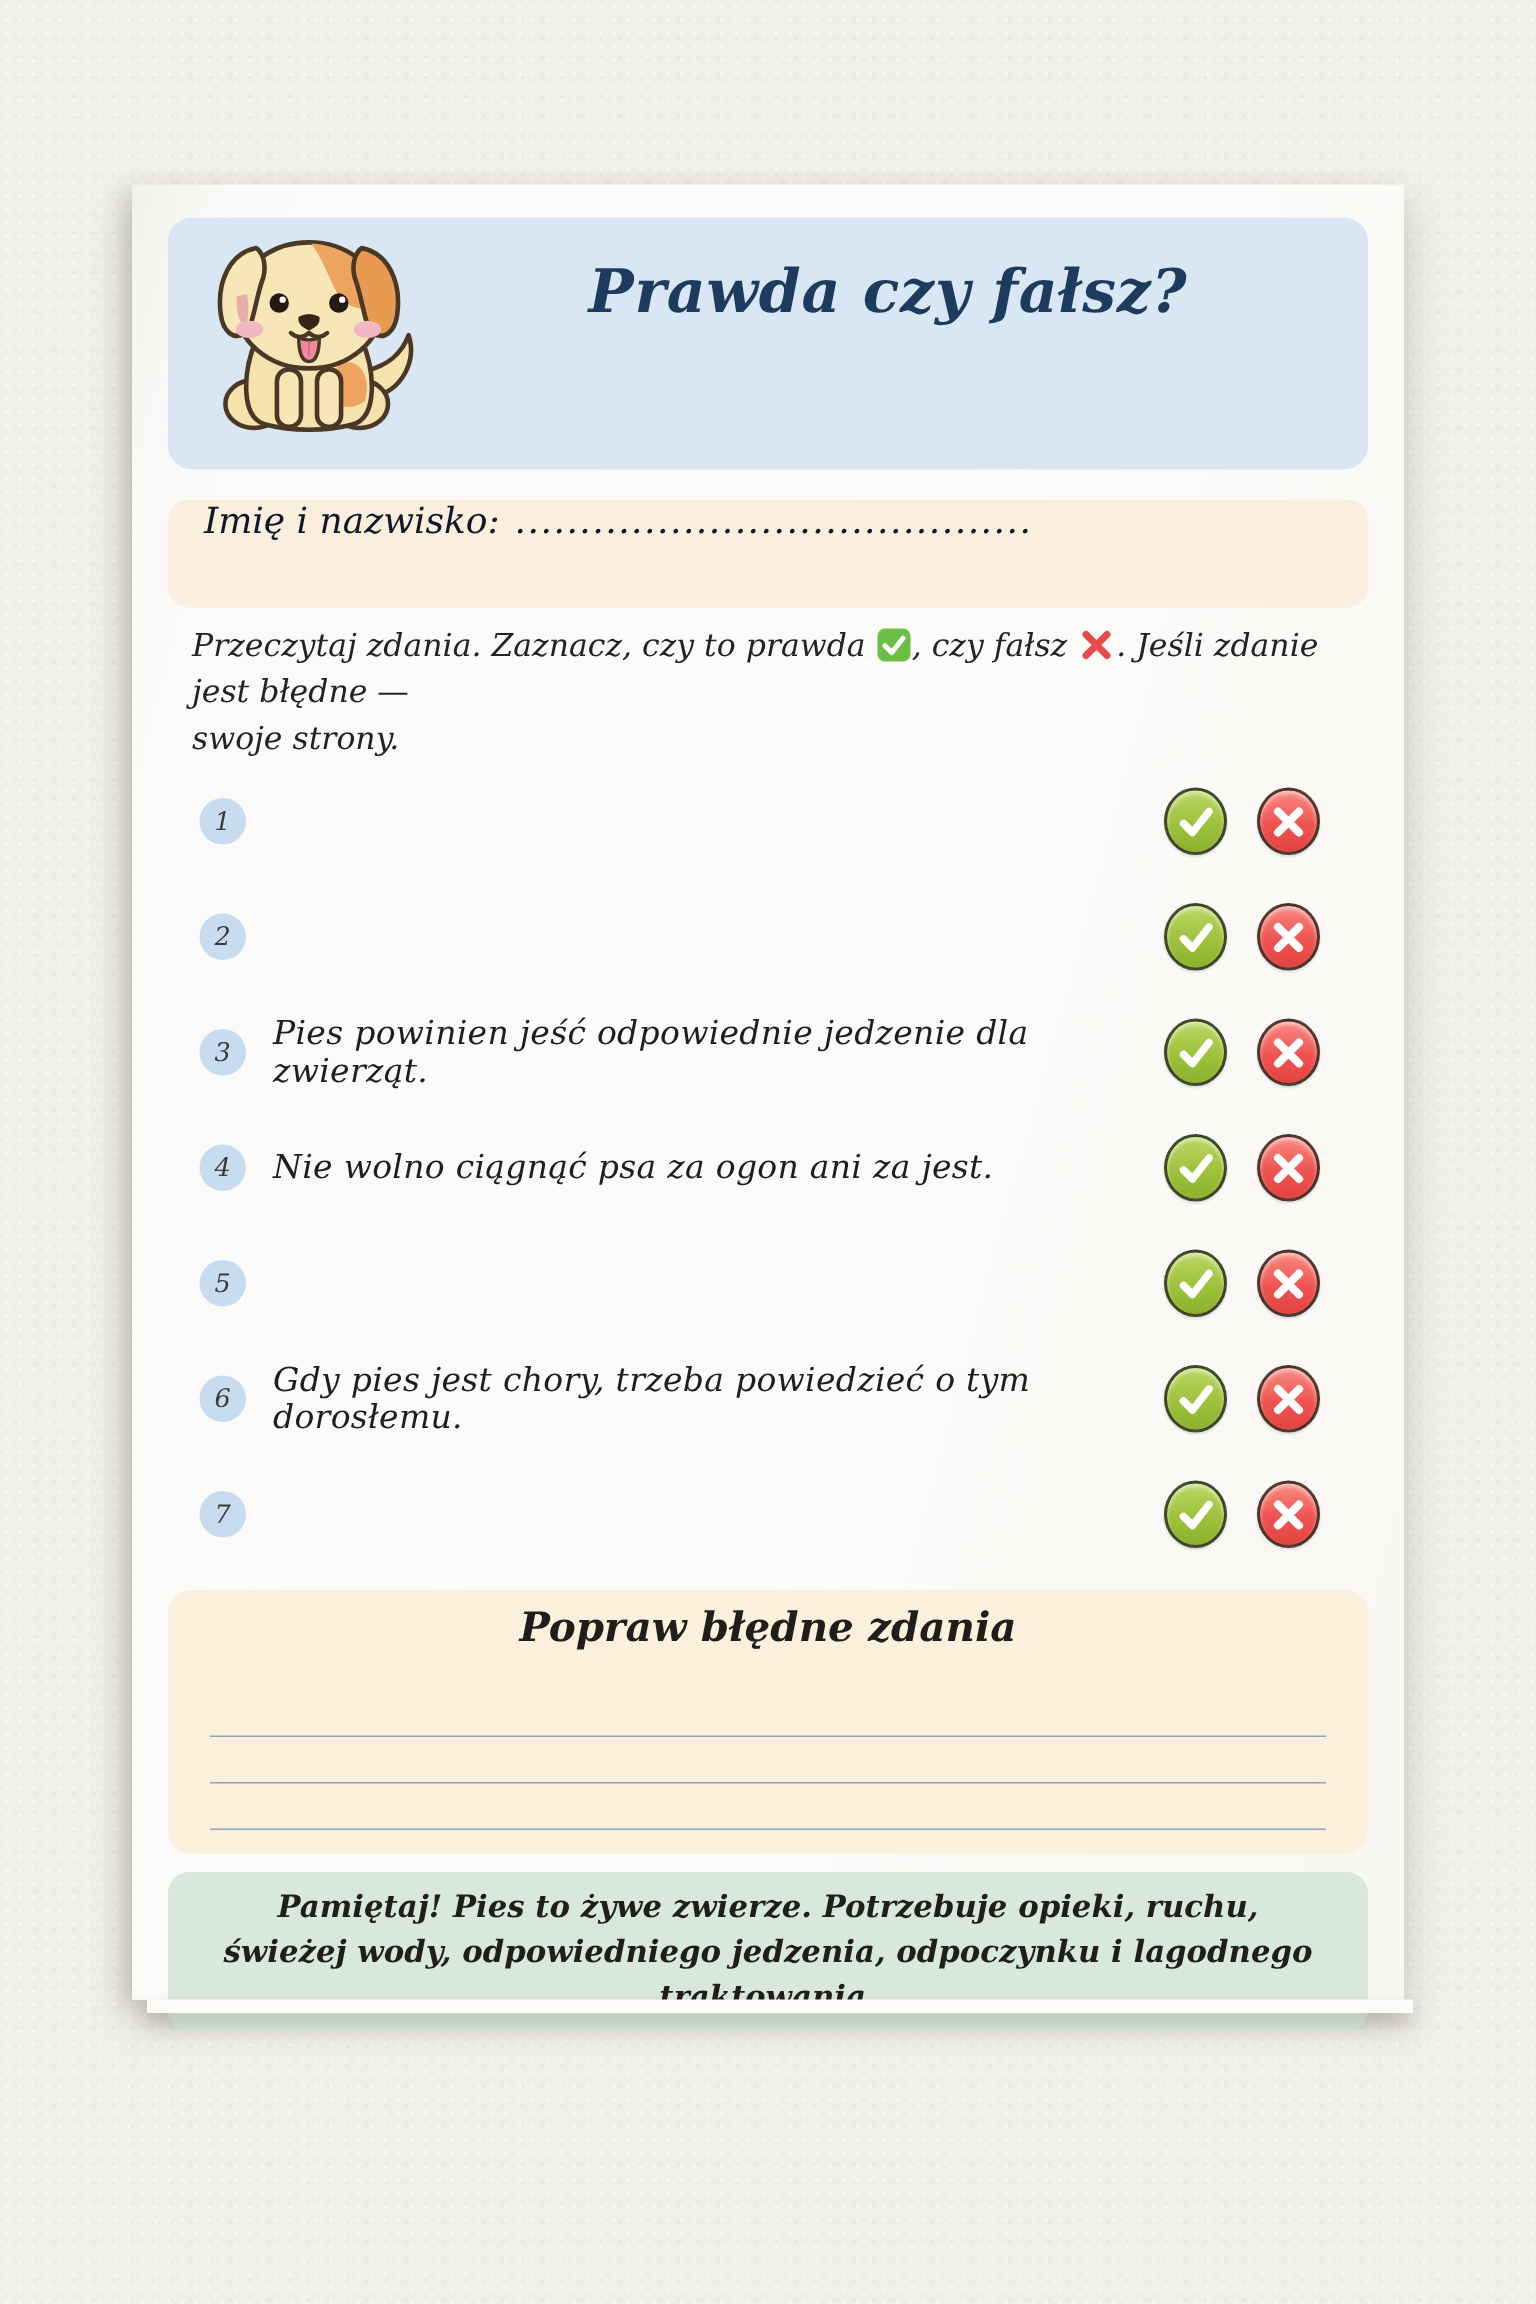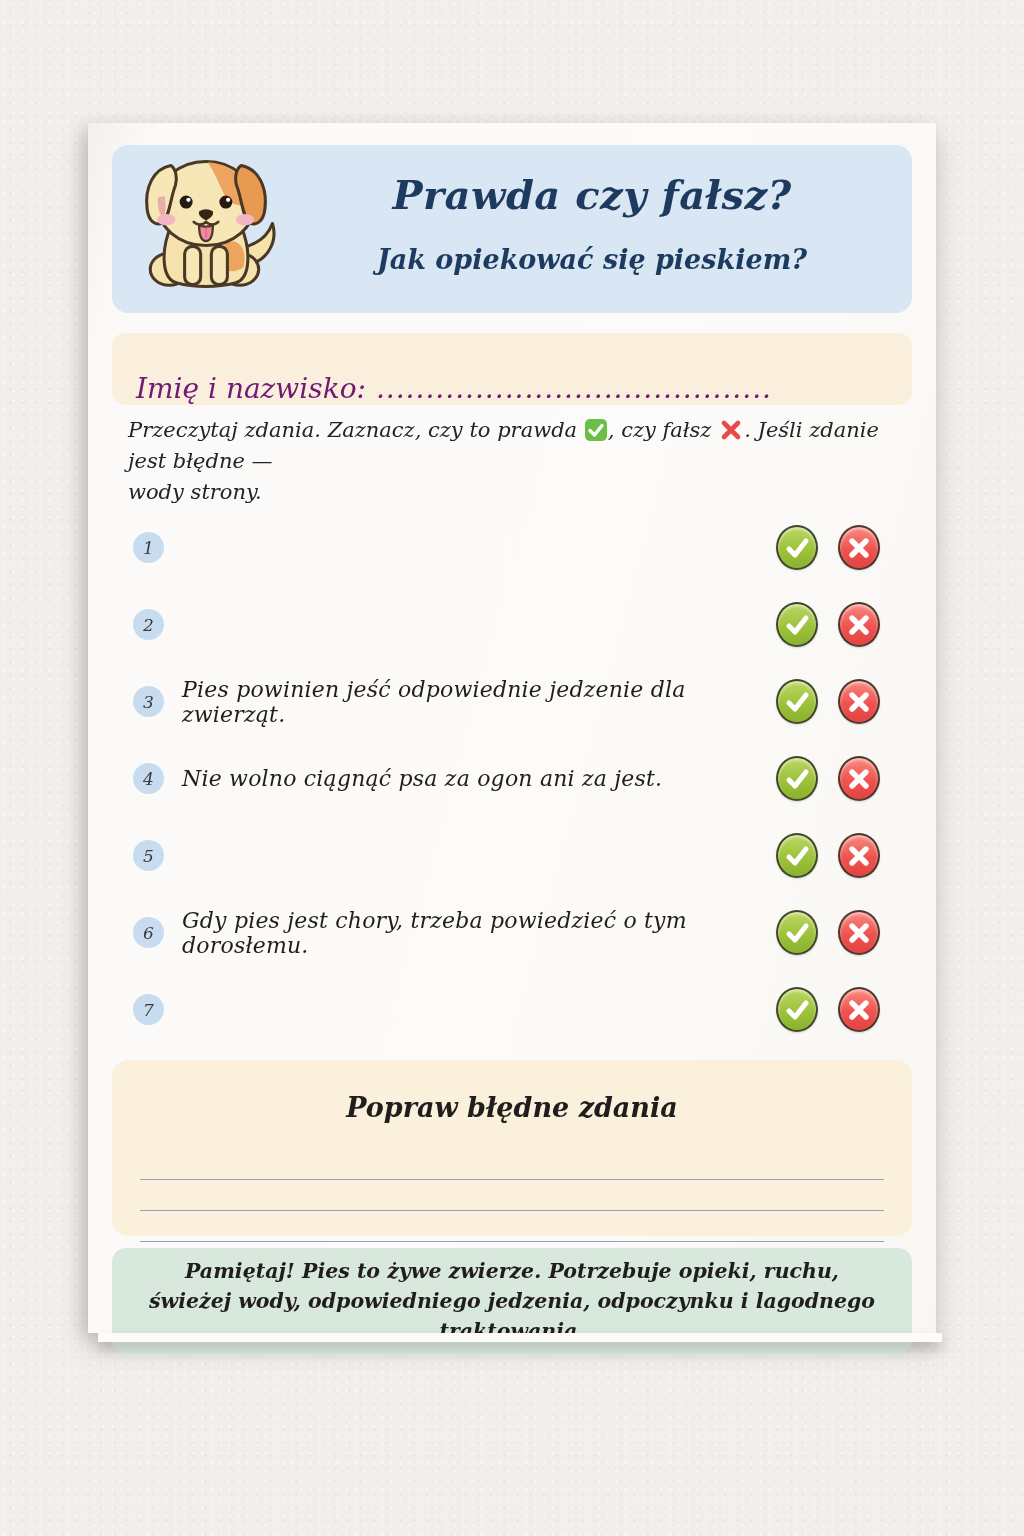--- a/index.html
+++ b/index.html
@@ -29,22 +29,22 @@
     position:relative; margin:22px 24px 0; height:168px;
     background:#d9e6f3; border-radius:16px;
   }
   .dog { position:absolute; left:10px; top:4px; }
   .titles { height:100%; padding:26px 30px 0 190px; text-align:center; color:#1c3b5e; }
   .title { font-size:40px; font-weight:bold; font-style:italic; letter-spacing:.5px; }
   .subtitle { margin-top:26px; font-size:27px; font-weight:bold; font-style:italic; }
   
   .name-box {
     margin:20px 24px 0; height:72px; background:#faeedd; border-radius:14px;
-    display:flex; align-items:flex-end; padding:0 24px;
-    font-size:28px; font-style:italic; color:#701a75;
+    display:flex; align-items:flex-start; padding:0 24px;
+    font-size:24px; font-style:italic; color:#0f172a;
   }
   .name-dots { margin-left:10px; letter-spacing:1px; }
   
   .instructions {
     margin:10px 40px 0; font-size:21px; font-style:italic;
     color:#232323; line-height:31px;
   }
   .inline-check {
     display:inline-block; width:22px; height:22px; background:#6cbf45; border-radius:5px;
     vertical-align:-4px; margin:0 1px;
@@ -71,21 +71,21 @@
     border:2.5px solid rgba(48,48,36,.85);
     display:flex; align-items:center; justify-content:center;
     padding:0; cursor:pointer;
     box-shadow:inset 0 2px 3px rgba(255,255,255,.55), 0 1px 2px rgba(0,0,0,.15);
   }
   .btn-true  { background:linear-gradient(180deg,#bcd765 0%,#9dc23b 55%,#8bb22e 100%); }
   .btn-false { background:linear-gradient(180deg,#f98a82 0%,#ef5350 55%,#e24341 100%); }
   
   .correction-box {
     margin:12px 24px 0; height:176px; background:#faf0dc; border-radius:16px;
-    padding-top:32px;
+    padding-top:10px;
   }
   .correction-title { text-align:center; font-size:27px; font-style:italic; font-weight:bold; color:#1f1e1c; }
   .write-lines { margin:26px 28px 0; }
   .write-line { height:31px; border-bottom:1.5px solid #93a3ba; }
   
   .footer-box {
     margin:12px 24px 0; min-height:72px; background:#d9e8dd; border-radius:14px;
     display:flex; align-items:center; justify-content:center; padding:8px 34px;
   }
   .footer-text {
@@ -132,39 +132,38 @@
 
         <path d="M101 80 Q110 75 119 80 Q121 87 110 92 Q99 87 101 80 Z" fill="#352517"></path>
 
         <path d="M94 94 Q102 101 110 94 Q118 101 126 94" fill="none" stroke="#4a3826" stroke-width="3.5" stroke-linecap="round"></path>
         <path d="M101 98 C101 113 105 119 110 119 C115 119 119 113 119 98 C113 101 107 101 101 98 Z" fill="#ef8ba0" stroke="#4a3826" stroke-width="3" stroke-linejoin="round"></path>
         <path d="M110 102 V114" stroke="#d96e86" stroke-width="2" stroke-linecap="round"></path>
       </svg>
     </div>
     <div class="titles">
       <div class="title">Prawda czy fałsz?</div>
-      <div class="subtitle">Jak opiekować się pieskiem?</div>
     </div>
   </div>
 
   <div class="name-box">
     <span>Imię i nazwisko:</span>
     <span class="name-dots">........................................</span>
   </div>
 
   <div class="instructions">
     <span>Przeczytaj zdania. Zaznacz, czy to prawda</span>
     <span class="inline-check"><svg width="22" height="22" viewBox="0 0 22 22">
           <path d="M5 11.5 L9.5 16 L17 6.5" fill="none" stroke="#ffffff" stroke-width="3.4" stroke-linecap="round" stroke-linejoin="round"></path>
         </svg></span><span>, czy fałsz</span>
     <span class="inline-cross"><svg width="24" height="24" viewBox="0 0 24 24">
           <path d="M5 5 L19 19 M19 5 L5 19" fill="none" stroke="#e64a4a" stroke-width="4.6" stroke-linecap="round"></path>
         </svg></span><span>. Jeśli zdanie jest błędne —</span>
     <br>
-    <span>wody strony.</span>
+    <span>swoje strony.</span>
   </div>
 
   <div class="statements">
 
     <div class="row">
       <div class="num">1</div>
       <div class="marks">
         <button class="btn btn-true">
             <svg width="30" height="30" viewBox="0 0 30 30">
               <path d="M7 16 L13 22 L24 8" fill="none" stroke="#ffffff" stroke-width="5" stroke-linecap="round" stroke-linejoin="round"></path>

